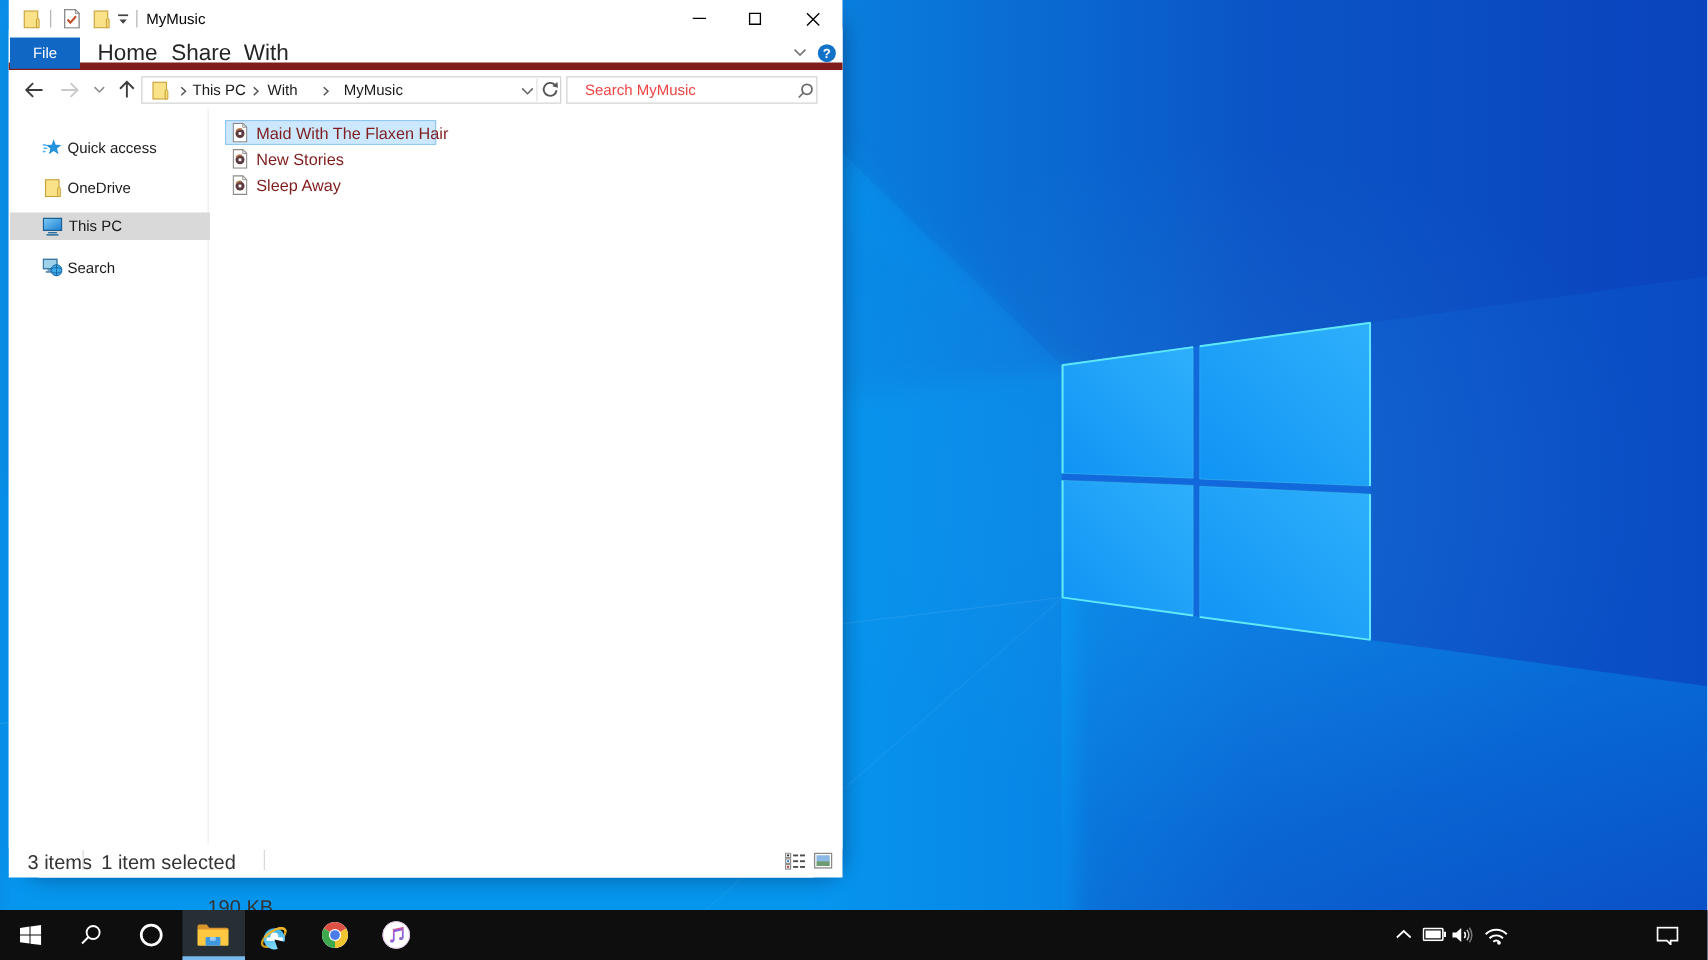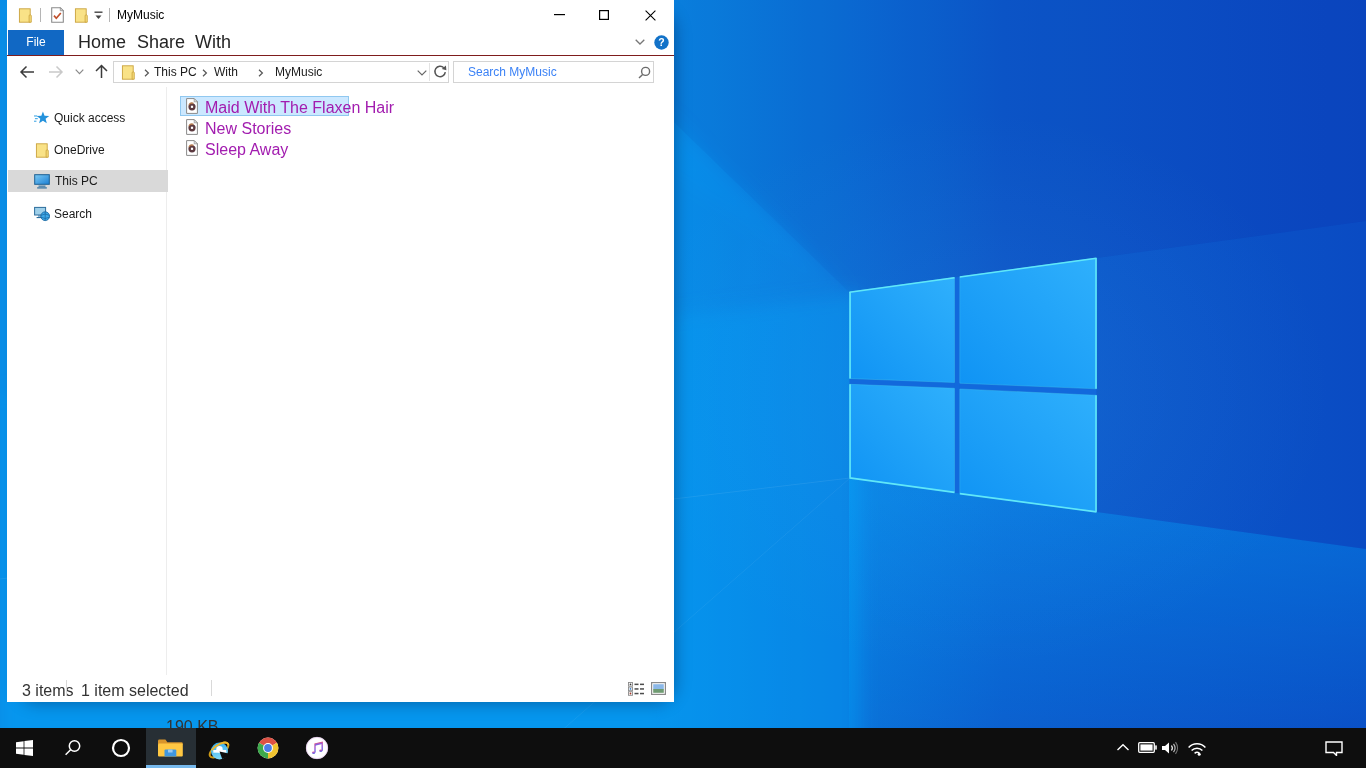--- a/index.html
+++ b/index.html
@@ -5,39 +5,39 @@
   html,body{margin:0;padding:0;width:1366px;height:768px;overflow:hidden;
     font-family:"Liberation Sans",sans-serif;}
   #wall{position:absolute;left:0;top:0;}
   #win{position:absolute;left:7px;top:0;width:667px;height:702px;background:#fff;
     box-shadow:6px 6px 16px -5px rgba(0,16,50,.38);border-radius:25px;}
   .abs{position:absolute;}
   #titlebar{position:absolute;left:0;top:0;width:100%;height:30px;background:#fff;}
   .vsep{position:absolute;width:1px;background:#9a9a9a;}
   #title{position:absolute;left:110px;top:8px;font-size:12px;color:#000;}
   #tabs{position:absolute;left:0;top:30px;width:100%;height:26px;background:#fff;
-    border-bottom:1px solid #7f1d1d;box-sizing:border-box;padding-left:36px;}
+    border-bottom:6px solid #7f1d1d;box-sizing:border-box;padding-left:36px;}
   #filetab{position:absolute;left:1px;top:0;width:56px;height:25px;background:#1168c4;
     color:#fff;font-size:12px;text-align:center;line-height:25px;}
   .tab{position:absolute;top:0;height:25px;font-size:18px;color:#252525;line-height:25px;}
   #addr{position:absolute;left:0;top:56px;width:100%;height:31px;background:#fff;}
   #addrbox{position:absolute;left:106px;top:5px;width:336px;height:22px;background:#fff;
     border:1px solid #d4d4d4;box-sizing:border-box;}
   #searchbox{position:absolute;left:446px;top:5px;width:201px;height:22px;background:#fff;
     border:1px solid #d4d4d4;box-sizing:border-box;}
   .crumb{position:absolute;top:0;height:20px;line-height:20px;font-size:12px;color:#1a1a1a;}
   #navpane{position:absolute;left:0;top:87px;width:160px;height:588px;background:#fff;
     border-right:1px solid #ededed;box-sizing:border-box;}
   .navitem{position:absolute;left:0;width:158px;height:22px;padding-left:41px;}
   .navlabel{position:absolute;left:47px;top:4px;font-size:12px;color:#1a1a1a;}
   .navicon{position:absolute;left:27px;top:3px;width:16px;height:16px;}
   #files{position:absolute;left:161px;top:87px;right:0;bottom:27px;background:#fff;}
   .frow{position:absolute;left:13px;height:18px;}
   .ficon{position:absolute;left:5px;top:1px;width:12px;height:16px;}
-  .flabel{position:absolute;left:24px;top:2px;font-size:16px;color:#a21caf;white-space:nowrap;}
+  .flabel{position:absolute;left:24px;top:2px;font-size:13px;color:#7f1d1d;white-space:nowrap;}
   #status{position:absolute;left:0;bottom:0;width:100%;height:27px;background:#fff;}
   .stxt{position:absolute;top:7px;font-size:16px;color:#333;}
   .ssep{position:absolute;top:5px;width:1px;height:16px;background:#d9d9d9;}
   #taskbar{position:absolute;left:0;top:728px;width:1366px;height:40px;background:#0e0e0e;}
 </style>
 </head>
 <body>
 <svg id="wall" width="1366" height="768" viewBox="0 0 1366 768">
   <defs>
     <linearGradient id="bg" gradientUnits="userSpaceOnUse" x1="640" y1="0" x2="1366" y2="0">
@@ -184,21 +184,21 @@
       <svg class="abs" style="left:303px;top:8px" width="10" height="6" viewBox="0 0 10 6">
           <path d="M0.7 0.7 L5 5 L9.3 0.7" fill="none" stroke="#666" stroke-width="1.2"></path>
         </svg>
       <div class="vsep" style="left:315px;top:1px;height:18px;background:#e3e3e3"></div>
       <svg class="abs" style="left:319px;top:3px" width="14" height="14" viewBox="0 0 14 14">
         <path d="M10.8 2.8 A5.2 5.2 0 1 0 12.3 7.2" fill="none" stroke="#555" stroke-width="1.5"></path>
         <path d="M12.9 0.6 L13.4 5.2 L8.8 4.0 z" fill="#555"></path>
       </svg>
     </div>
     <div id="searchbox">
-      <div class="crumb" style="left:14px;color:#3b82f6">Search MyMusic</div>
+      <div class="crumb" style="left:14px;color:#ef4444">Search MyMusic</div>
       <svg class="abs" style="left:184px;top:4px" width="13" height="13" viewBox="0 0 13 13">
         <circle cx="7.6" cy="5.4" r="4" fill="none" stroke="#6b6b6b" stroke-width="1.4"></circle>
         <path d="M4.6 8.4 L1 12" stroke="#6b6b6b" stroke-width="1.4"></path>
       </svg>
     </div>
   </div>
   <div id="navpane">
     <div class="navitem" style="top:20px;">
       <svg class="navicon" viewBox="0 0 17 16">
         <path d="M9.5 1 L11.2 5.65 L16.2 5.84 L12.3 8.9 L13.6 13.66 L9.5 10.9 L5.4 13.66 L6.7 8.9 L2.8 5.84 L7.8 5.65 Z" fill="#2492dc"></path>

